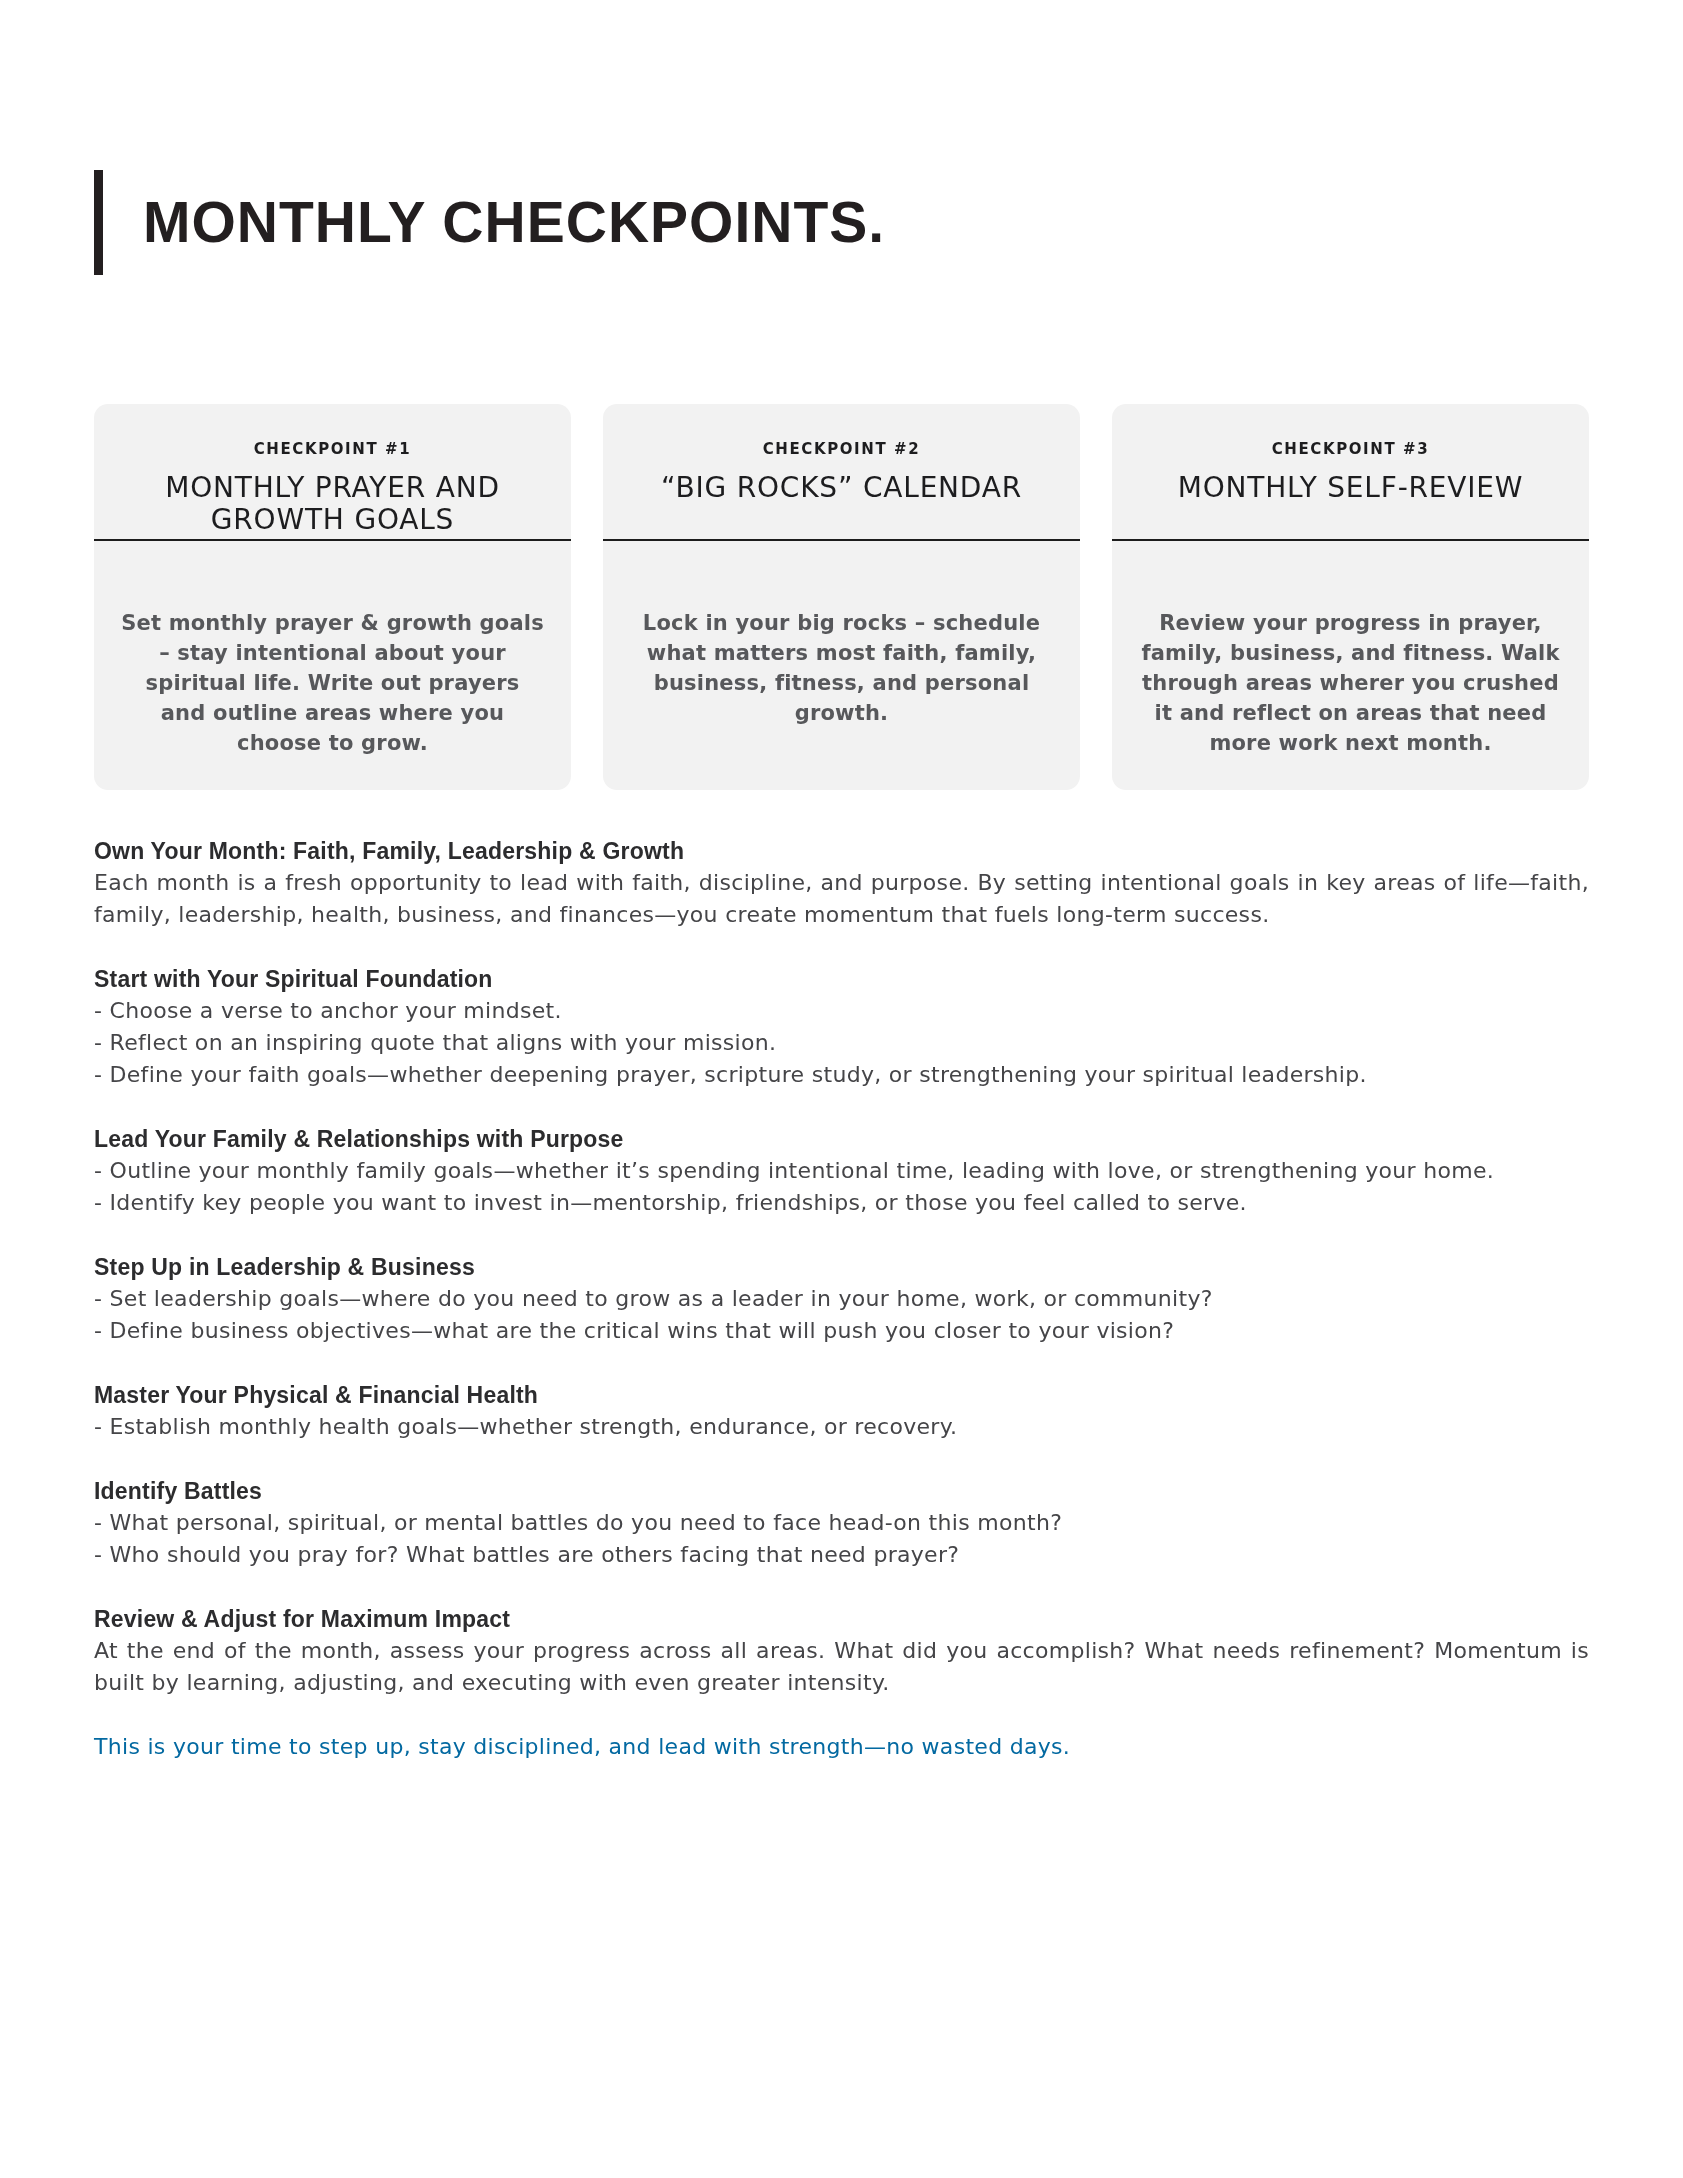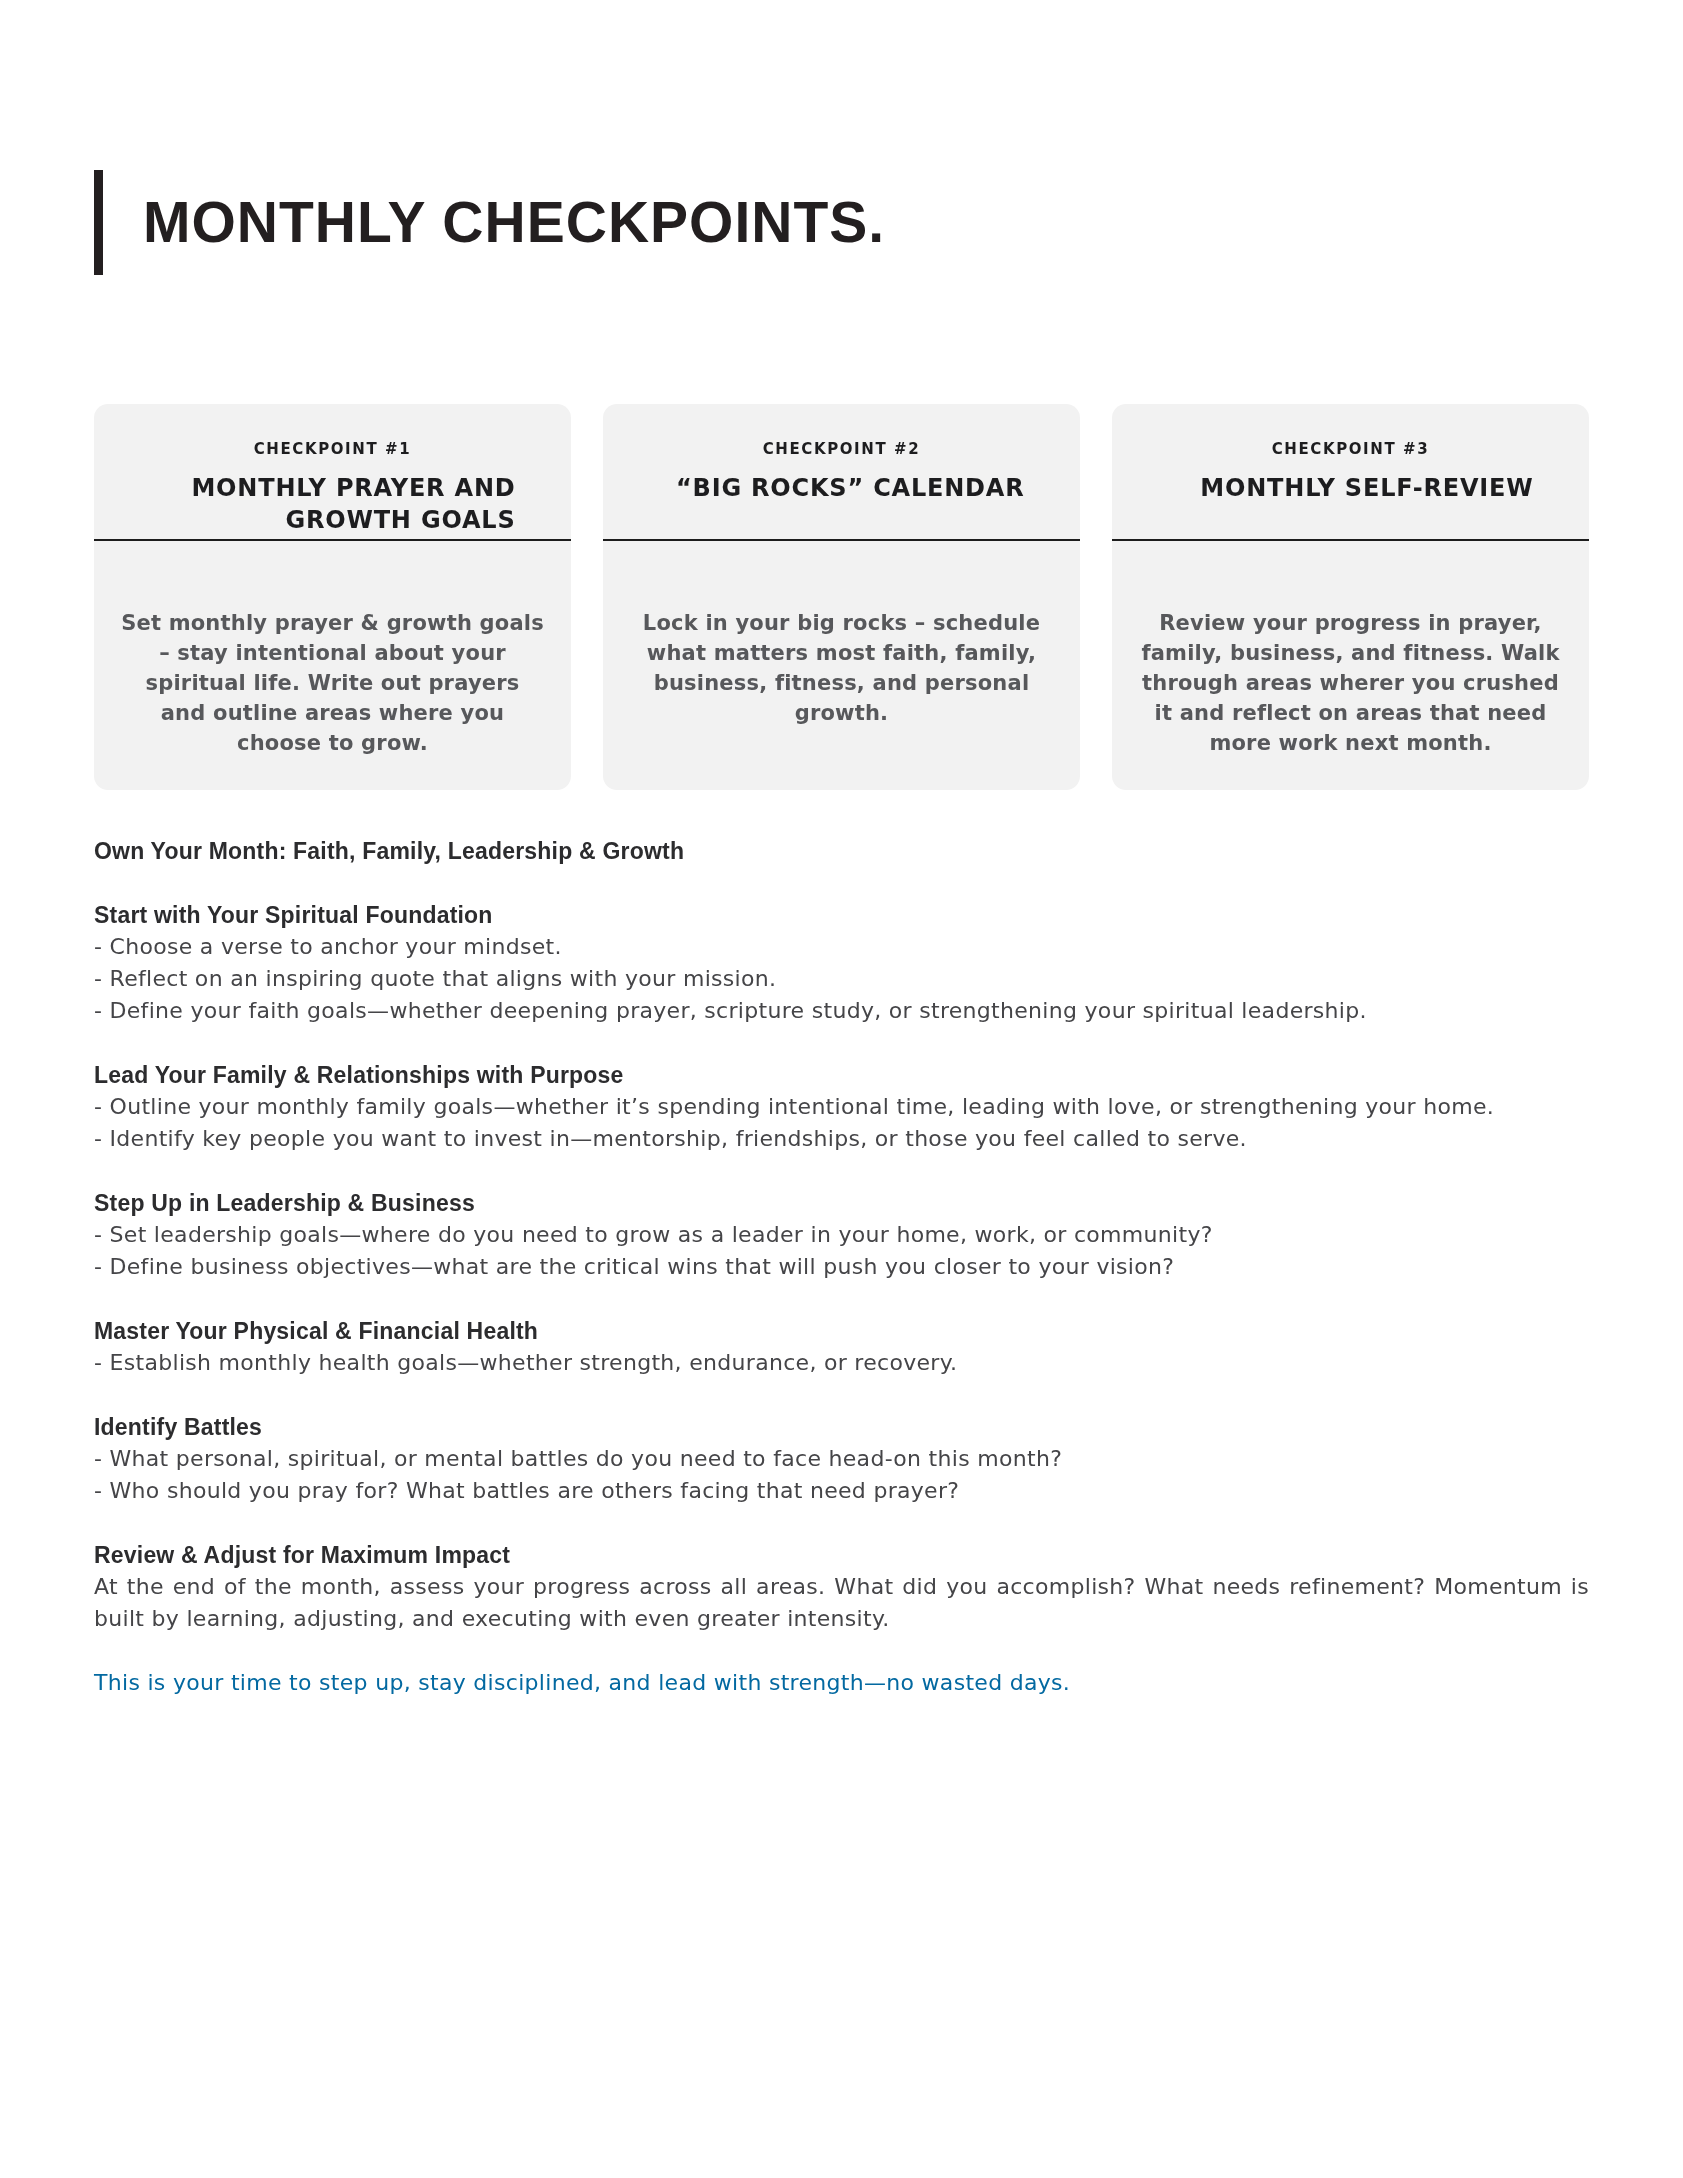--- a/index.html
+++ b/index.html
@@ -68,26 +68,25 @@
     font-family: "DejaVu Sans", sans-serif;
     font-size: 15px;
     font-weight: bold;
     letter-spacing: 1.6px;
     color: #1d1d1f;
   }
   .card-title {
     margin: 14px auto 0;
     max-width: 366px;
     font-family: "DejaVu Sans", sans-serif;
-    font-size: 24px;
-    font-weight: bold;
+    font-size: 28px;
+    font-weight: normal;
     letter-spacing: 0.8px;
     line-height: 32px;
     color: #1d1d1f;
-    text-align: right;
   }
   .card-body {
     margin: 0;
     padding: 67px 26px 0;
     text-align: center;
     font-family: "DejaVu Sans", sans-serif;
     font-size: 21px;
     line-height: 30px;
     letter-spacing: 0.2px;
     color: #57585b;
@@ -162,20 +161,21 @@
       </div>
       <p class="card-body">Review your progress in prayer, family, business, and fitness. Walk through areas wherer you crushed it and reflect on areas that need more work next month.</p>
     </article>
 
   </section>
 
   <main class="content">
 
     <section class="text-section">
       <h3 class="section-heading">Own Your Month: Faith, Family, Leadership &amp; Growth</h3>
+      <p class="section-para">Each month is a fresh opportunity to lead with faith, discipline, and purpose. By setting intentional goals in key areas of life—faith, family, leadership, health, business, and finances—you create momentum that fuels long-term success.</p>
     </section>
 
     <section class="text-section">
       <h3 class="section-heading">Start with Your Spiritual Foundation</h3>
       <p class="section-para">- Choose a verse to anchor your mindset.</p>
       <p class="section-para">- Reflect on an inspiring quote that aligns with your mission.</p>
       <p class="section-para">- Define your faith goals—whether deepening prayer, scripture study, or strengthening your spiritual leadership.</p>
     </section>
 
     <section class="text-section">

